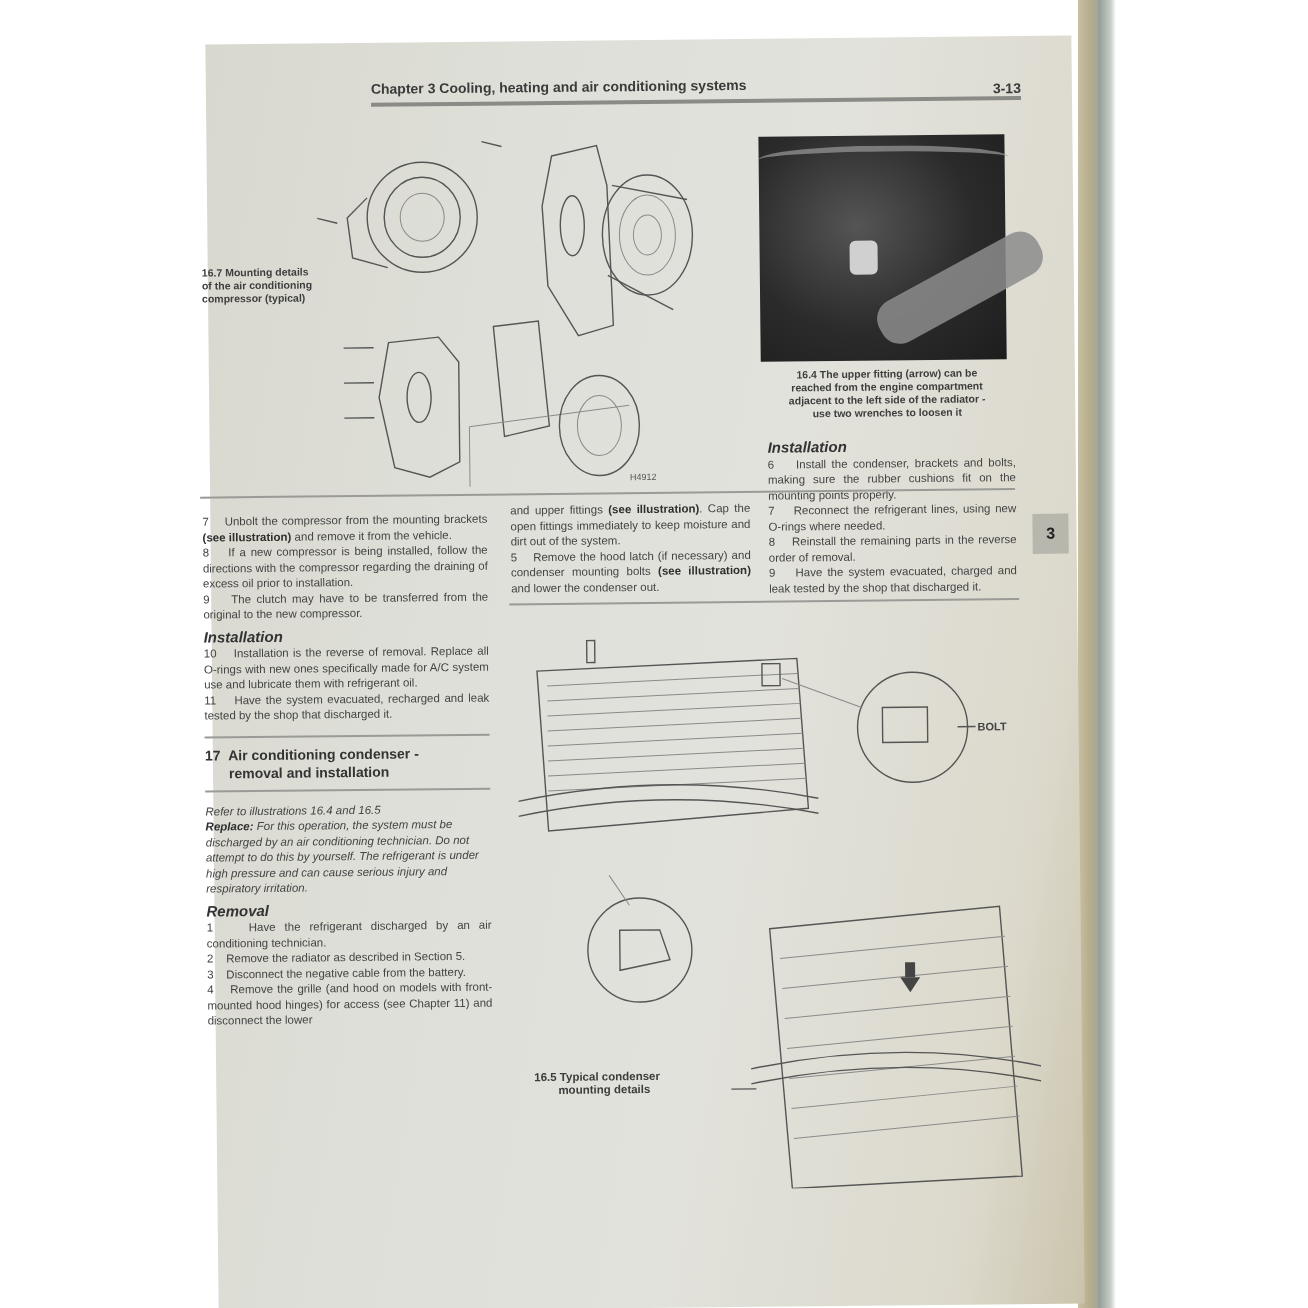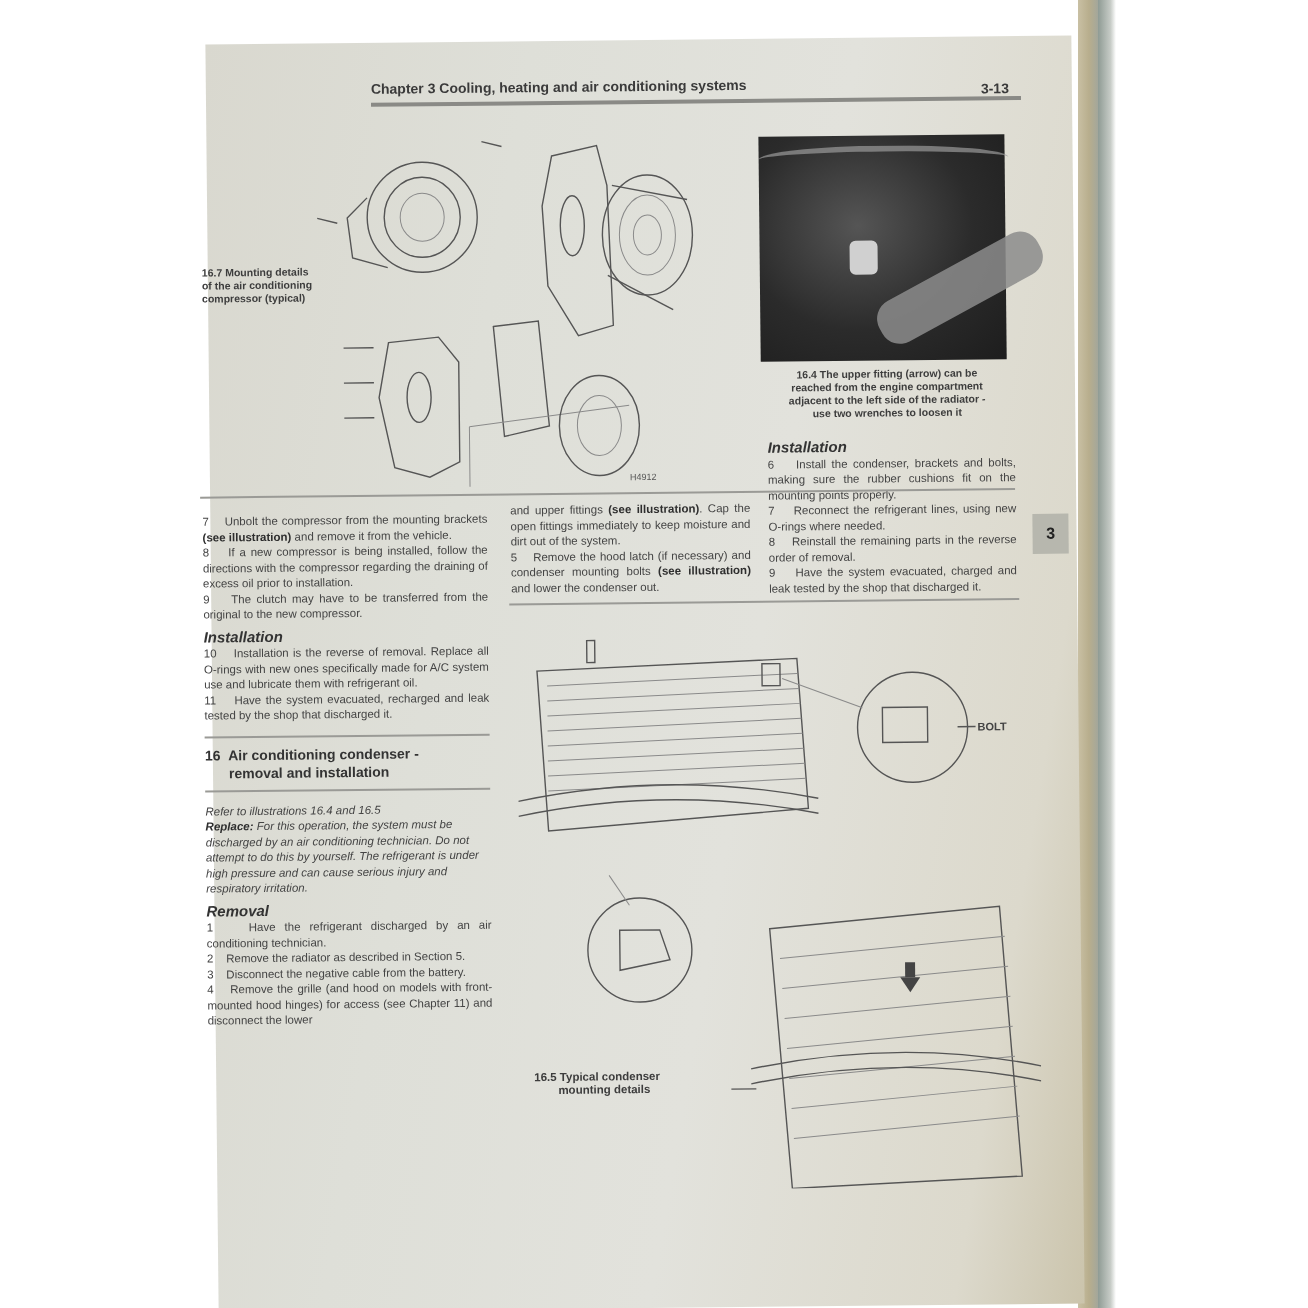--- a/index.html
+++ b/index.html
@@ -19,21 +19,21 @@
     }
     .page-edge2 {
       position: absolute; left: 1098px; top: 0; width: 18px; height: 1308px;
       background: linear-gradient(90deg, #8f9b94, #c7ccc7 70%, #ffffff);
     }
     .header {
       position: absolute; left: 165px; top: 38px; width: 650px; height: 30px;
       color: #3a3a3a; font-weight: bold; font-size: 14px;
     }
     .header .chap { position: absolute; left: 0; top: 0; }
-    .header .pg { position: absolute; right: 12px; top: 6px; }
+    .header .pg { position: absolute; right: 0; top: 6px; }
     .header-rule {
       position: absolute; left: 0; top: 22px; width: 650px; height: 4px; background: #8a8a86;
     }
     .text { color: #444; font-size: 11.5px; line-height: 15.5px; }
     .bold { font-weight: bold; color: #2e2e2e; }
     .italic-h { font-style: italic; font-weight: bold; font-size: 15px; color: #333; margin: 6px 0 2px; }
     .fig {
       position: absolute; border: none; background: transparent;
     }
     .photo {
@@ -143,21 +143,21 @@
         <div style="text-align: justify;"><span>9&nbsp;&nbsp;&nbsp;&nbsp;</span><span>The clutch may have to be transferred from the original to the new compressor.</span></div>
       </div>
     <div class="italic-h">Installation</div>
     <div id="left-install">
         <div style="text-align: justify;"><span>10&nbsp;&nbsp;&nbsp;&nbsp;</span><span>Installation is the reverse of removal. Replace all O-rings with new ones specifically made for A/C system use and lubricate them with refrigerant oil.</span></div>
         <div style="text-align: justify;"><span>11&nbsp;&nbsp;&nbsp;&nbsp;</span><span>Have the system evacuated, recharged and leak tested by the shop that discharged it.</span></div>
       </div>
 
     <div style="height:2px; background:#9a9a96; margin:12px 0 8px;"></div>
     <div style="font-weight:bold; font-size:14px; color:#333; line-height:18px;">
-      <span>16</span>&nbsp;&nbsp;<span>Air conditioning condenser -</span><br>
+      <span>17</span>&nbsp;&nbsp;<span>Air conditioning condenser -</span><br>
       <span style="padding-left:24px;">removal and installation</span>
     </div>
     <div style="height:2px; background:#9a9a96; margin:8px 0 12px;"></div>
     <div style="font-style:italic;">Refer to illustrations 16.4 and 16.5</div>
     <div style="font-style:italic;"><span class="bold">Replace:</span><span> For this operation, the system must be discharged by an air conditioning technician. Do not attempt to do this by yourself. The refrigerant is under high pressure and can cause serious injury and respiratory irritation.</span></div>
     <div class="italic-h">Removal</div>
     <div id="left-removal">
         <div style="text-align: justify;"><span>1&nbsp;&nbsp;&nbsp;&nbsp;</span><span>Have the refrigerant discharged by an air conditioning technician.</span></div>
         <div style="text-align: justify;"><span>2&nbsp;&nbsp;&nbsp;&nbsp;</span><span>Remove the radiator as described in Section 5.</span></div>
         <div style="text-align: justify;"><span>3&nbsp;&nbsp;&nbsp;&nbsp;</span><span>Disconnect the negative cable from the battery.</span></div>

